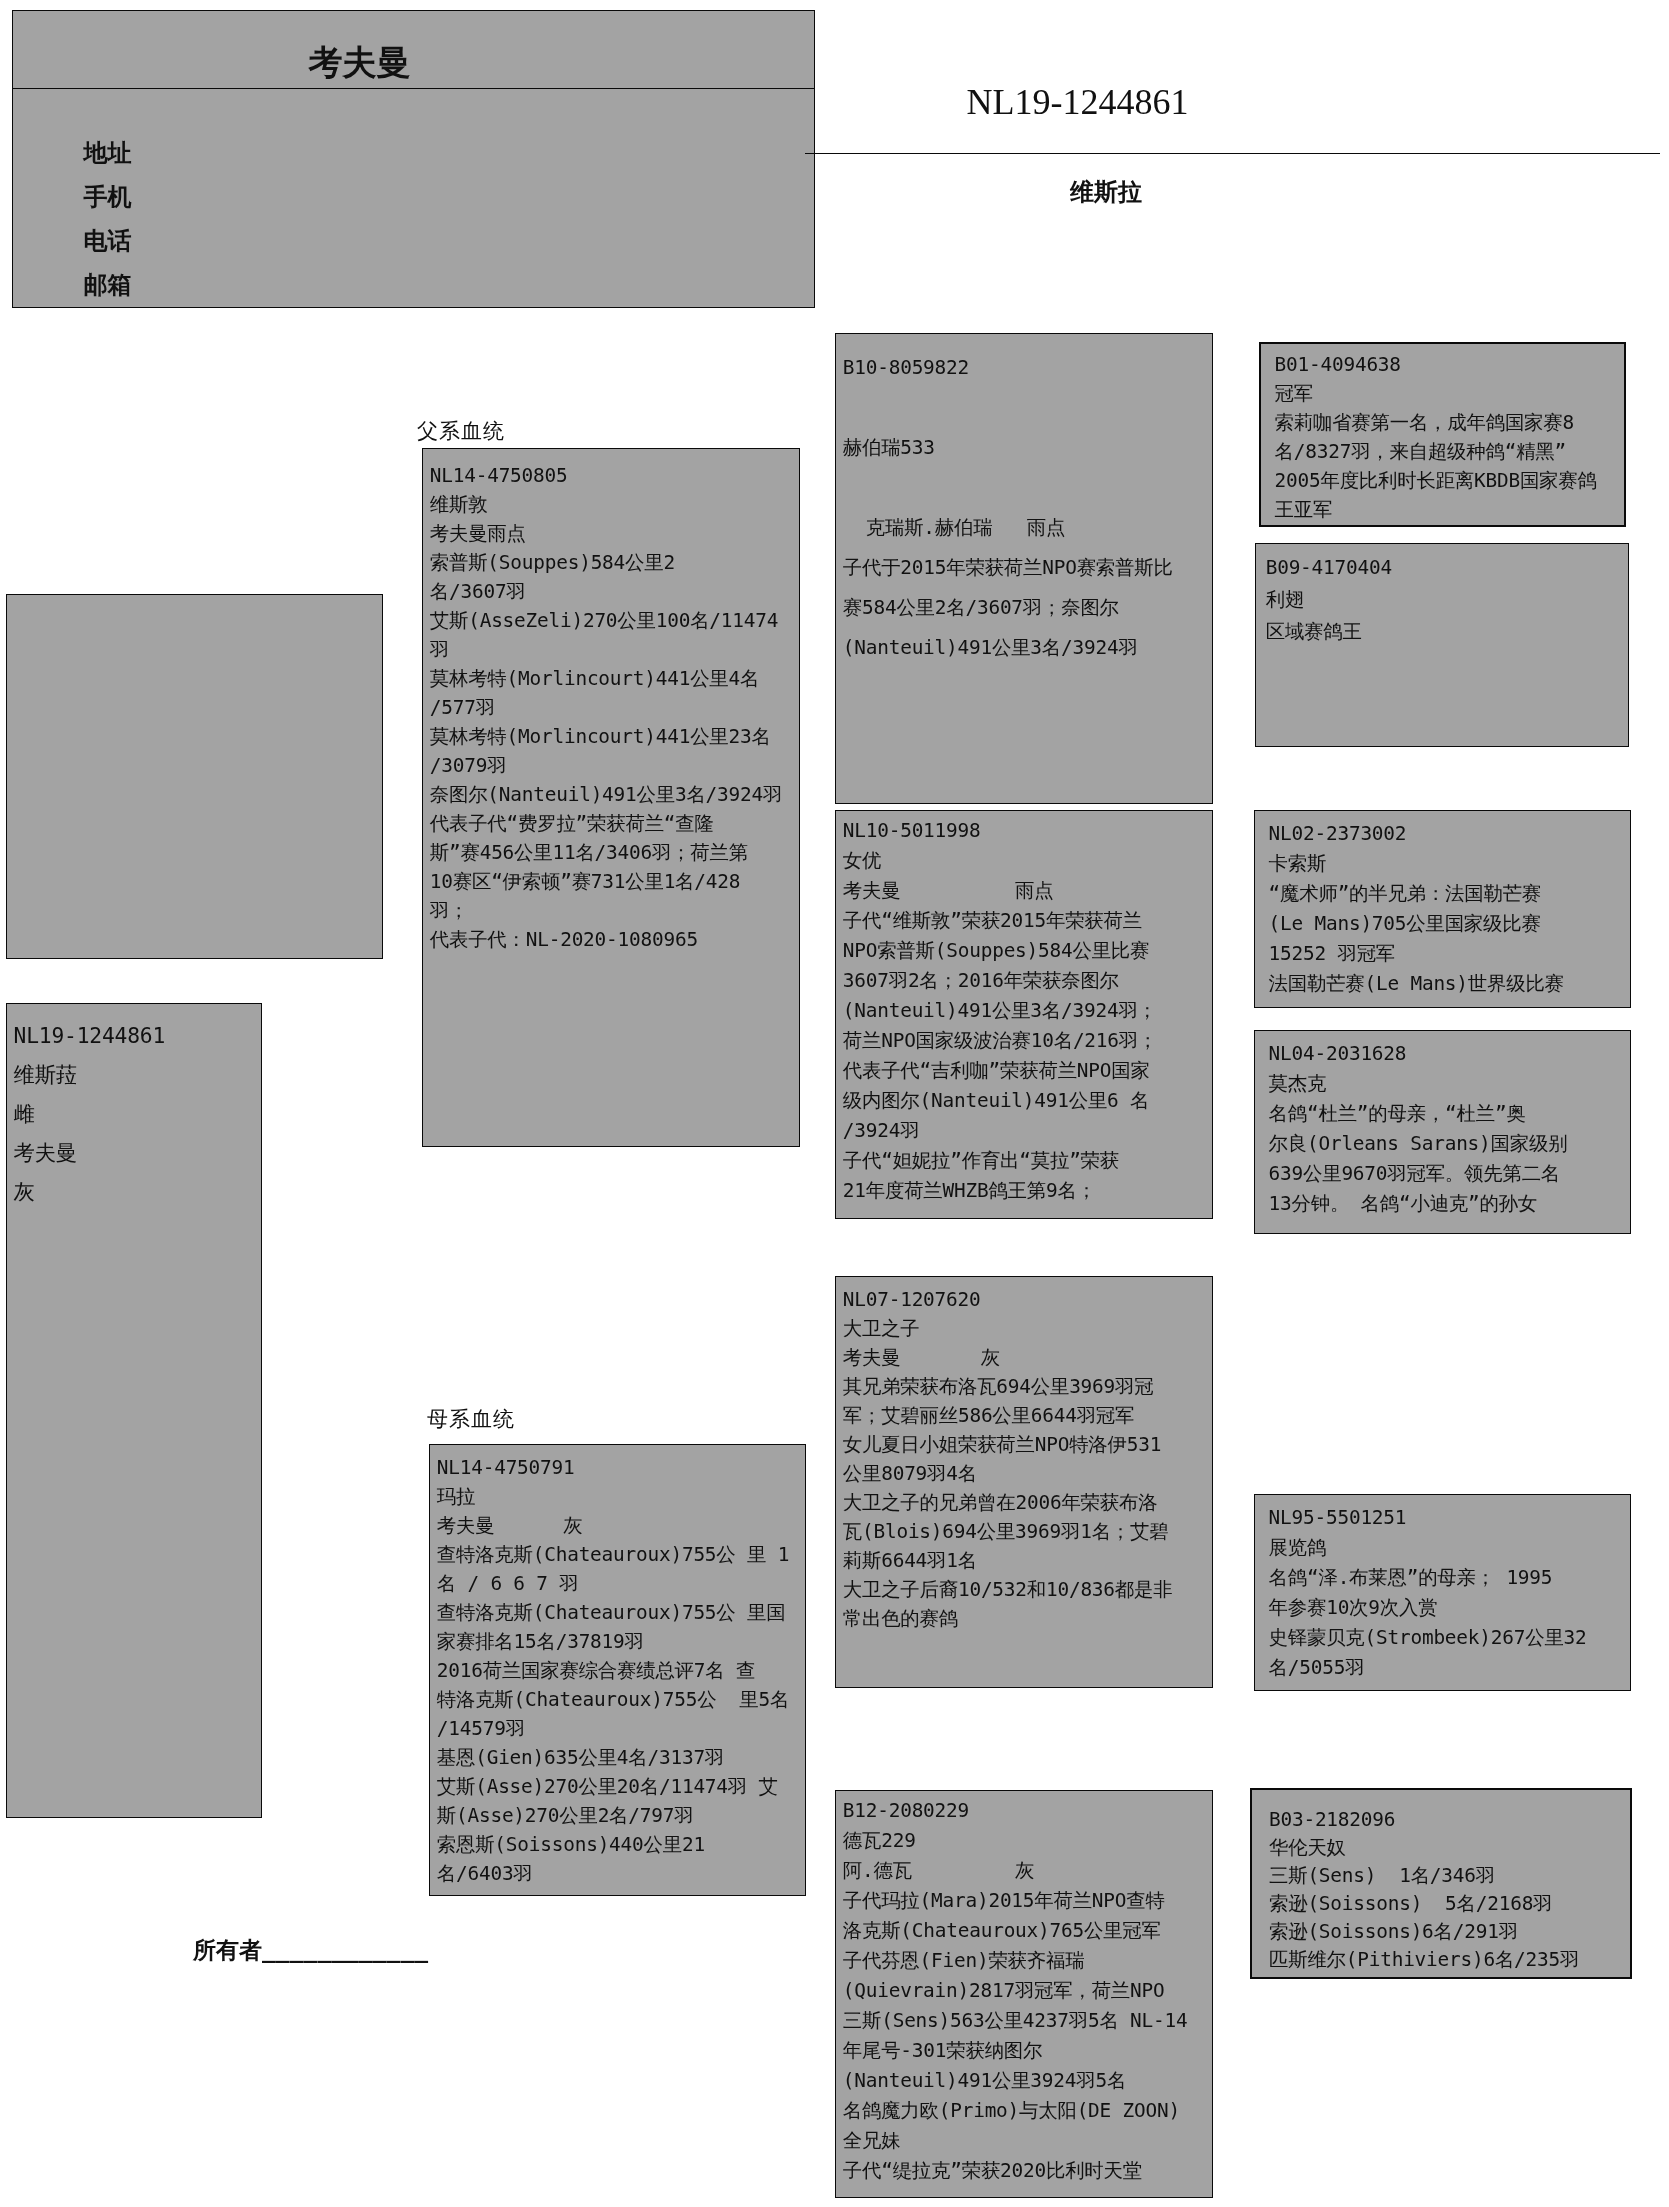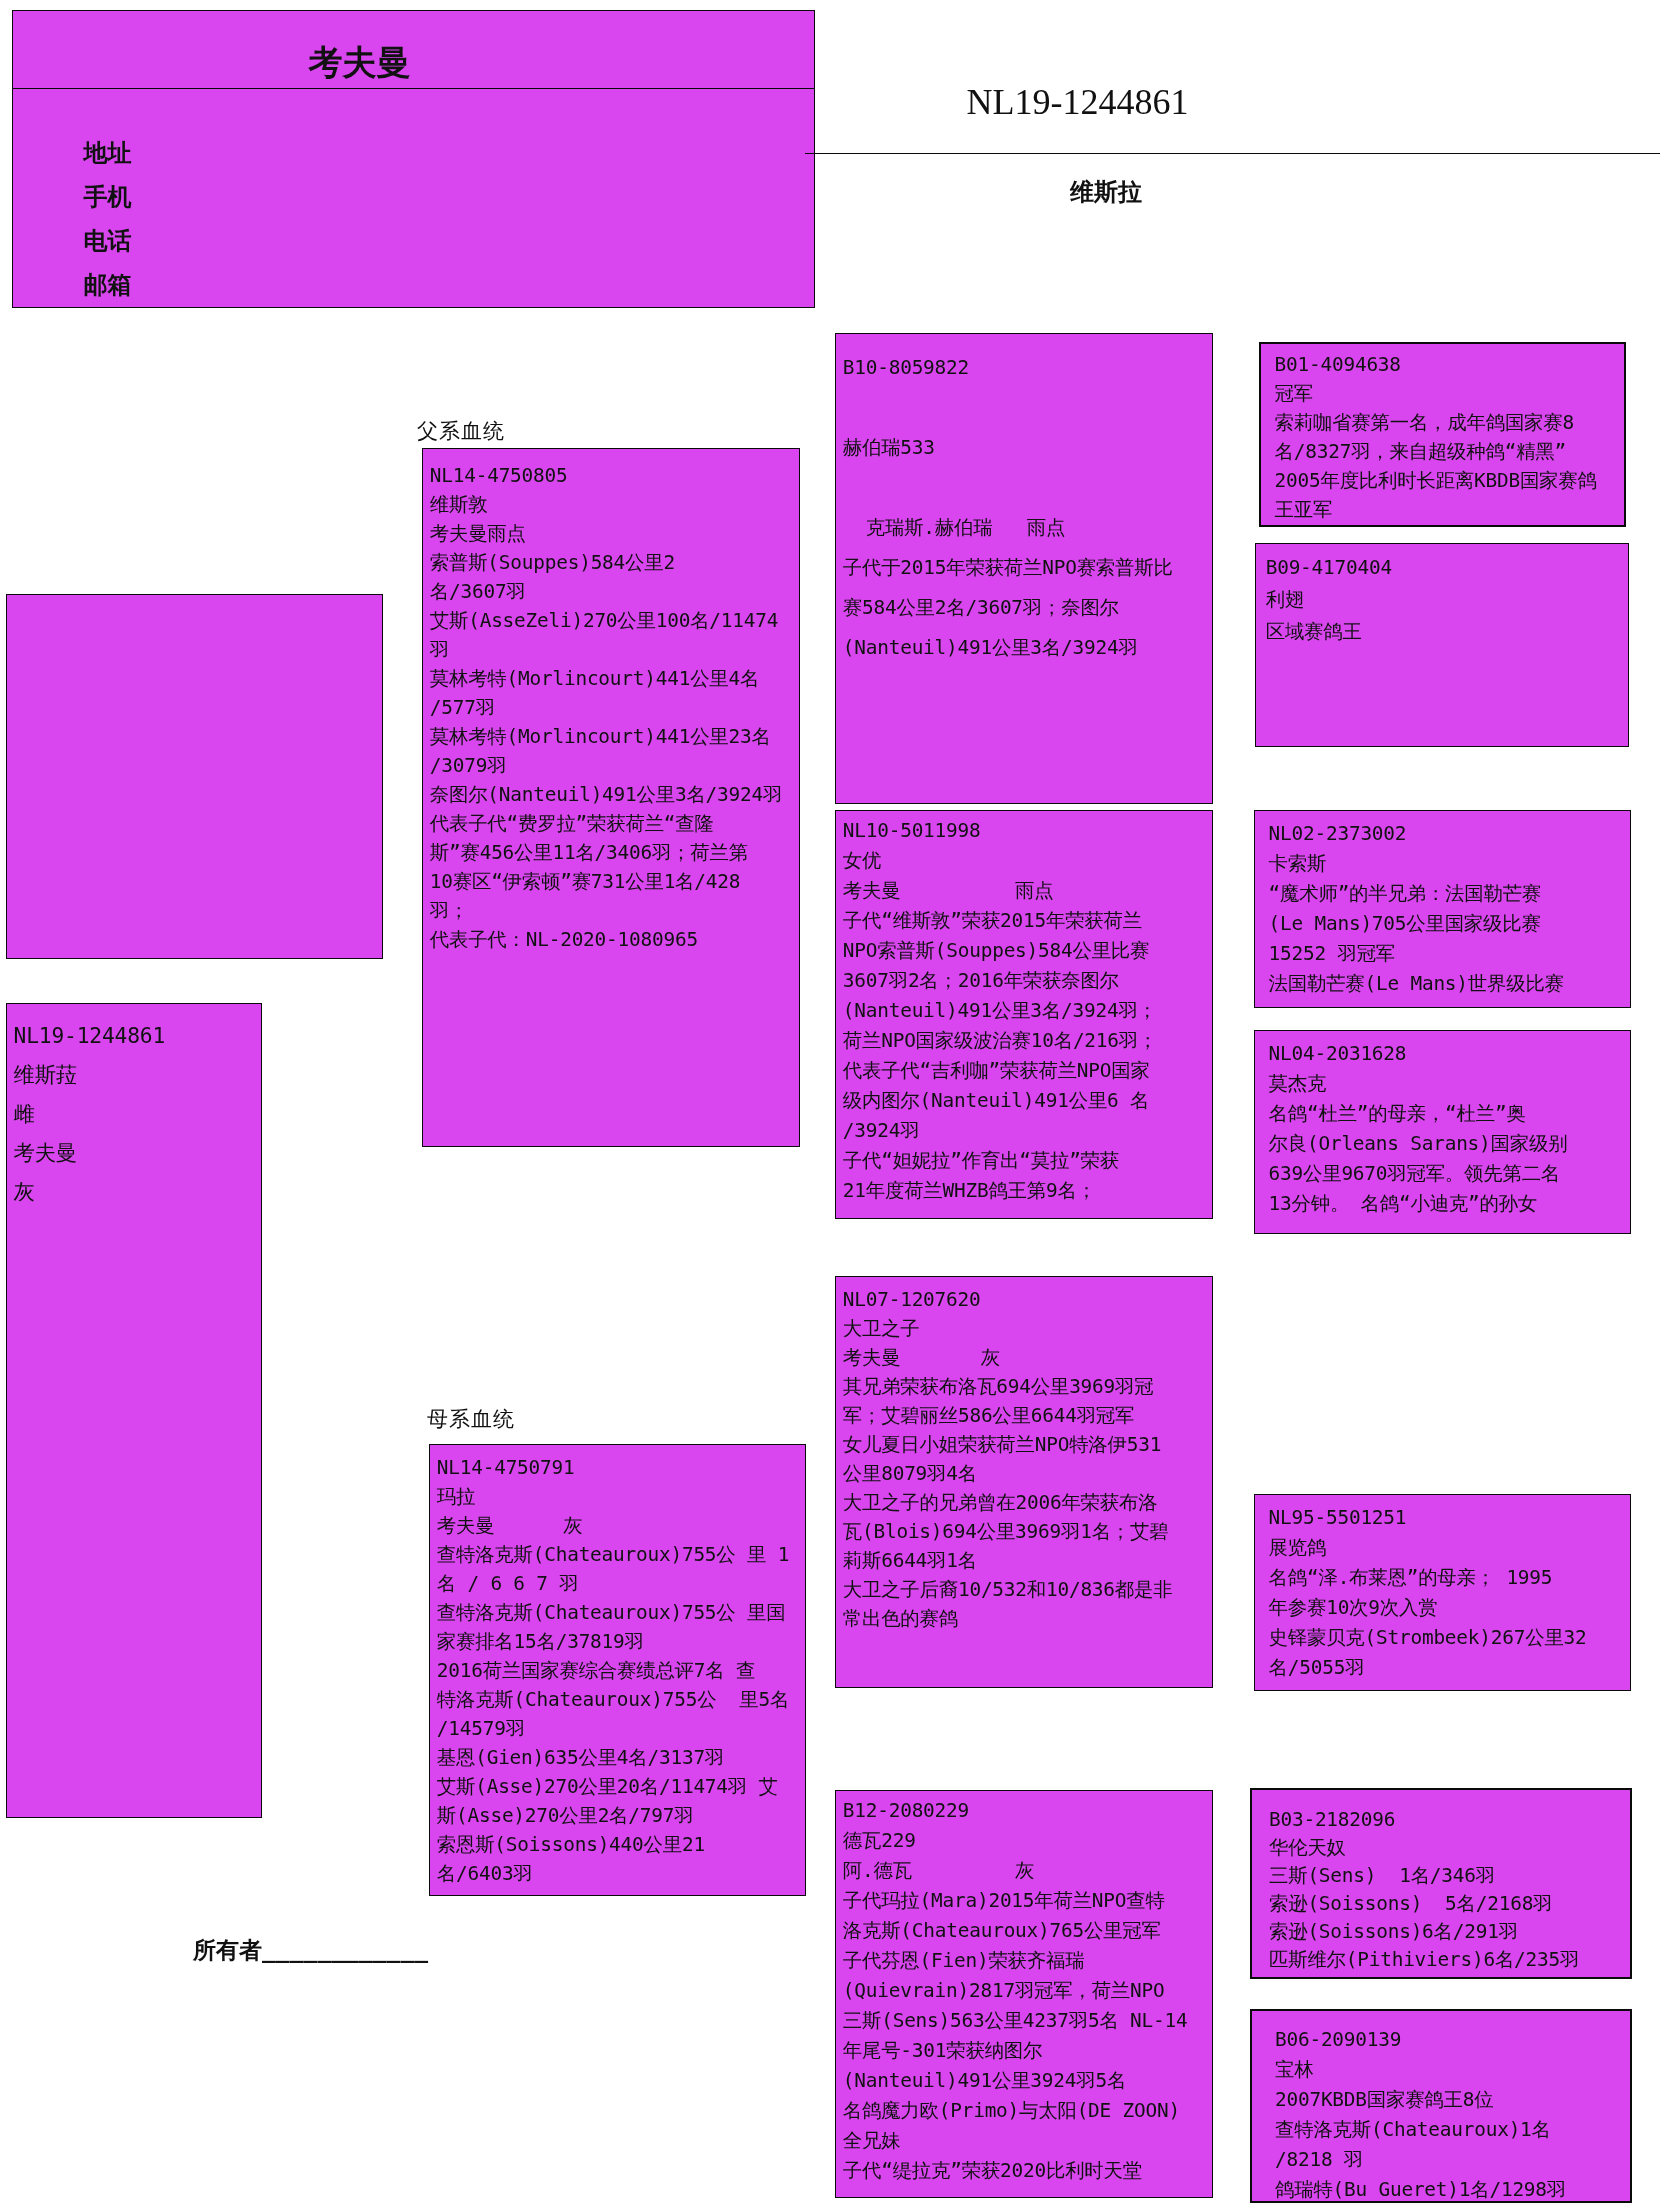--- a/index.html
+++ b/index.html
@@ -2,21 +2,21 @@
 <html><head>
 <meta charset="utf-8">
 <style>
   html,body{margin:0;padding:0;background:#fff;}
   #page{
     position:relative;width:1669px;height:2208px;background:#ffffff;
     font-family:"DejaVu Sans Mono","Liberation Mono",monospace;
     color:#111;overflow:hidden;
   }
   .abs{position:absolute;box-sizing:border-box;}
-  .box{border:1.5px solid #0a0a0a;background:#d946ef;}
+  .box{border:1.5px solid #0a0a0a;background:#a3a3a3;}
   .box.thick{border-width:2.4px;}
   .txt{
     white-space:pre;overflow:hidden;height:100%;
     font-size:19.4px;line-height:29px;letter-spacing:-0.2px;
     padding:7.8px 3.9px 0 6.8px;
   }
   .label{font-size:21px;letter-spacing:1px;}
   .serif{font-family:"Liberation Serif","DejaVu Serif",serif;}
   .center{text-align:center;}
   .bold{font-weight:bold;}
@@ -197,23 +197,15 @@
 
   <div class="abs box thick" style="left:1250px;top:1788px;width:382px;height:191px;">
     <div class="txt" style="line-height:28px;padding-left:17px;padding-top:15.5px;">B03-2182096
 华伦天奴
 三斯(Sens)  1名/346羽
 索逊(Soissons)  5名/2168羽
 索逊(Soissons)6名/291羽
 匹斯维尔(Pithiviers)6名/235羽</div>
   </div>
 
-  <div class="abs box thick" style="left:1250px;top:2009px;width:382px;height:194px;">
-    <div class="txt" style="line-height:30px;padding-left:23px;padding-top:13.6px;">B06-2090139
-宝林
-2007KBDB国家赛鸽王8位
-查特洛克斯(Chateauroux)1名
-/8218 羽
-鸽瑞特(Bu Gueret)1名/1298羽</div>
-  </div>
 
 </div>
 
 
 </body></html>

